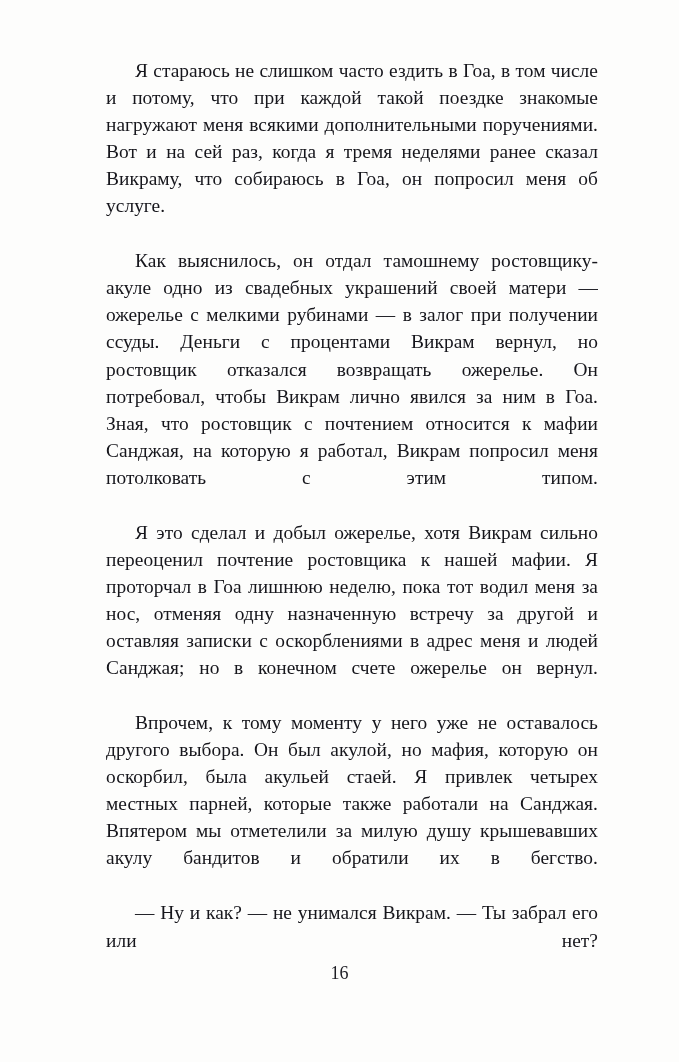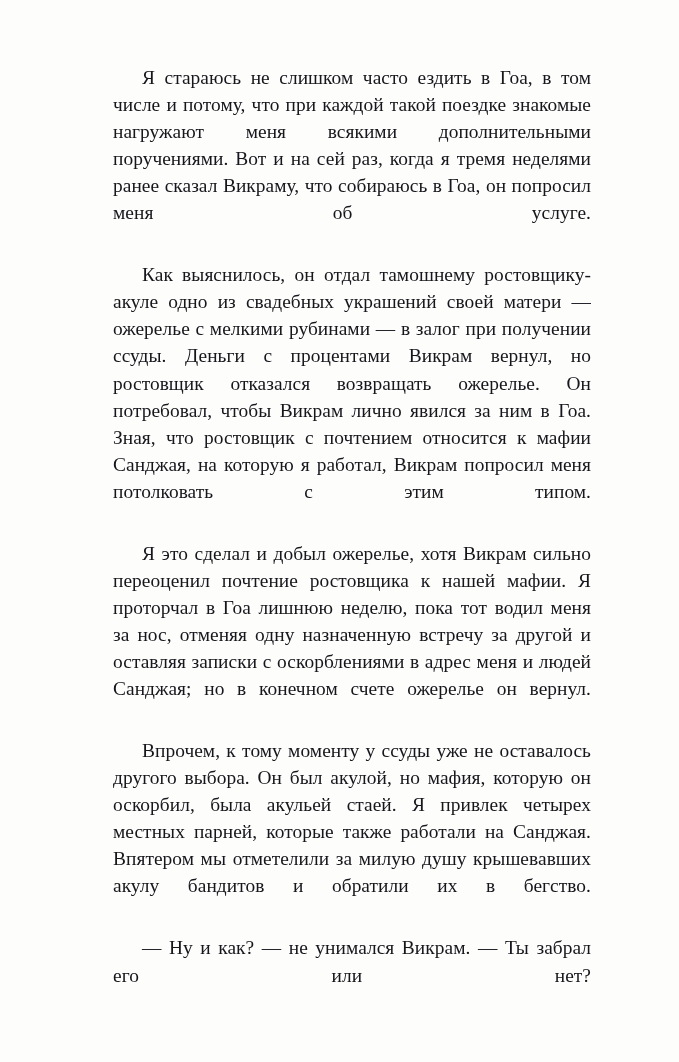--- a/index.html
+++ b/index.html
@@ -35,21 +35,21 @@
     text-justify: inter-word;
     color: #16161c;
     font-size: 19.4px;
     line-height: 27.05px;
     letter-spacing: 0.05px;
     word-spacing: 0.2px;
     hyphens: none;
   }
 
   .para {
-    margin: 8px;
+    margin: 1px;
     padding: 0;
     text-indent: 29px;
     text-align: justify;
   }
 
   
   .para::after {
     content: "";
     display: inline-block;
     width: 100%;
@@ -69,19 +69,20 @@
 </style>
 </head>
 <body>
 
 <div class="page">
 
   <div class="text-column">
     <p class="para">Я стараюсь не слишком часто ездить в Гоа, в том числе и потому, что при каждой такой поездке знакомые нагружают меня всякими дополнительными поручениями. Вот и на сей раз, когда я тремя неделями ранее сказал Викраму, что собираюсь в Гоа, он попросил меня об услуге.</p>
     <p class="para">Как выяснилось, он отдал тамошнему ростовщику-акуле одно из свадебных украшений своей матери — ожерелье с мелкими рубинами — в залог при получении ссуды. Деньги с процентами Викрам вернул, но ростовщик отказался возвращать ожерелье. Он потребовал, чтобы Викрам лично явился за ним в Гоа. Зная, что ростовщик с почтением относится к мафии Санджая, на которую я работал, Викрам попросил меня потолковать с этим типом.</p>
     <p class="para">Я это сделал и добыл ожерелье, хотя Викрам сильно переоценил почтение ростовщика к нашей мафии. Я проторчал в Гоа лишнюю неделю, пока тот водил меня за нос, отменяя одну назначенную встречу за другой и оставляя записки с оскорблениями в адрес меня и людей Санджая; но в конечном счете ожерелье он вернул.</p>
-    <p class="para">Впрочем, к тому моменту у ссуды уже не оставалось другого выбора. Он был акулой, но мафия, которую он оскорбил, была акульей стаей. Я привлек четырех местных парней, которые также работали на Санджая. Впятером мы отметелили за милую душу крышевавших акулу бандитов и обратили их в бегство.</p>
+    <p class="para">Впрочем, к тому моменту у него уже не оставалось другого выбора. Он был акулой, но мафия, которую он оскорбил, была акульей стаей. Я привлек четырех местных парней, которые также работали на Санджая. Впятером мы отметелили за милую душу крышевавших акулу бандитов и обратили их в бегство.</p>
     <p class="para">— Ну и как? — не унимался Викрам. — Ты забрал его или нет?</p>
 
   </div>
 
+  <div class="page-number">16</div>
 
 </div>
 
 </body></html>

